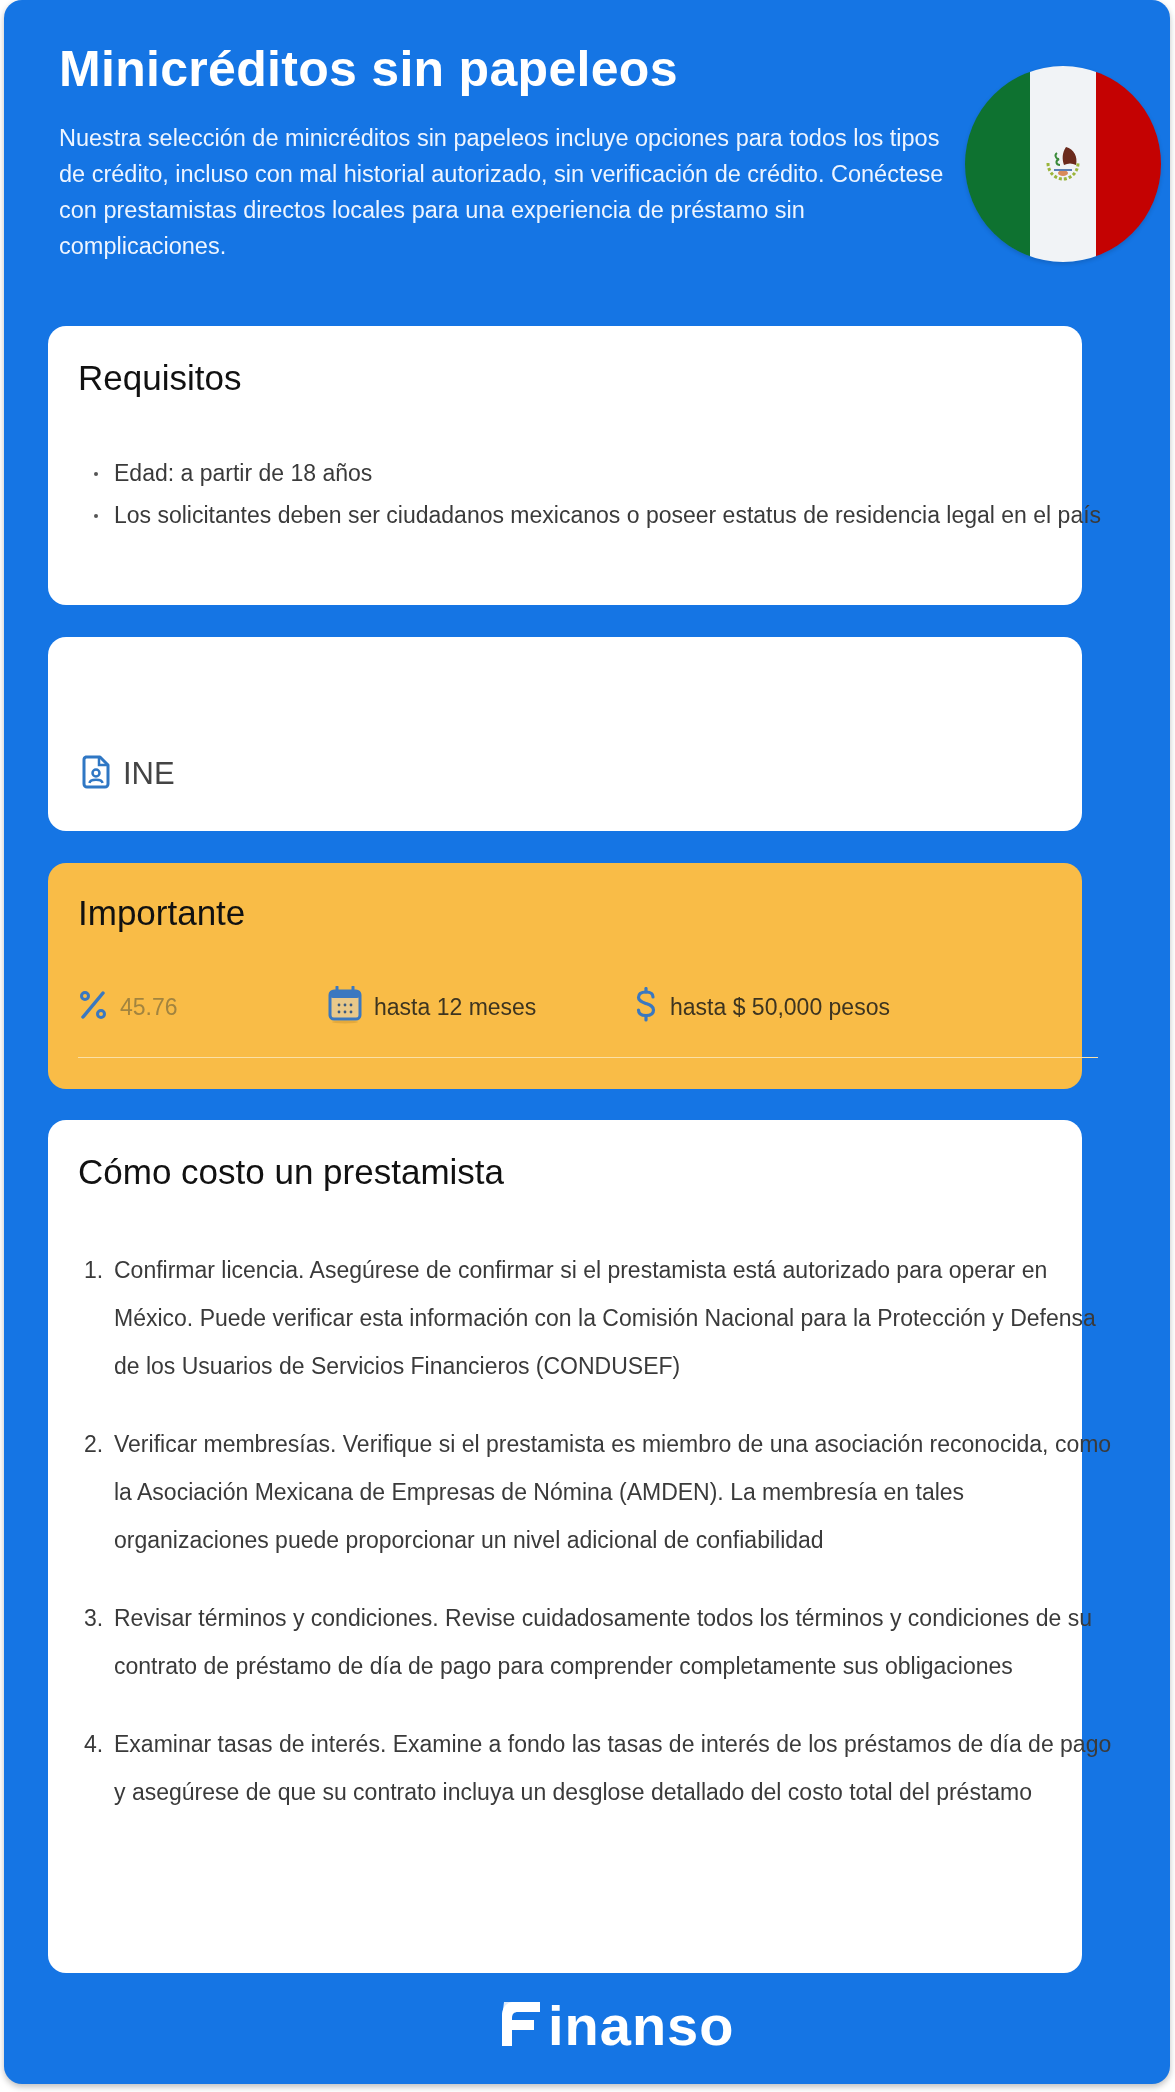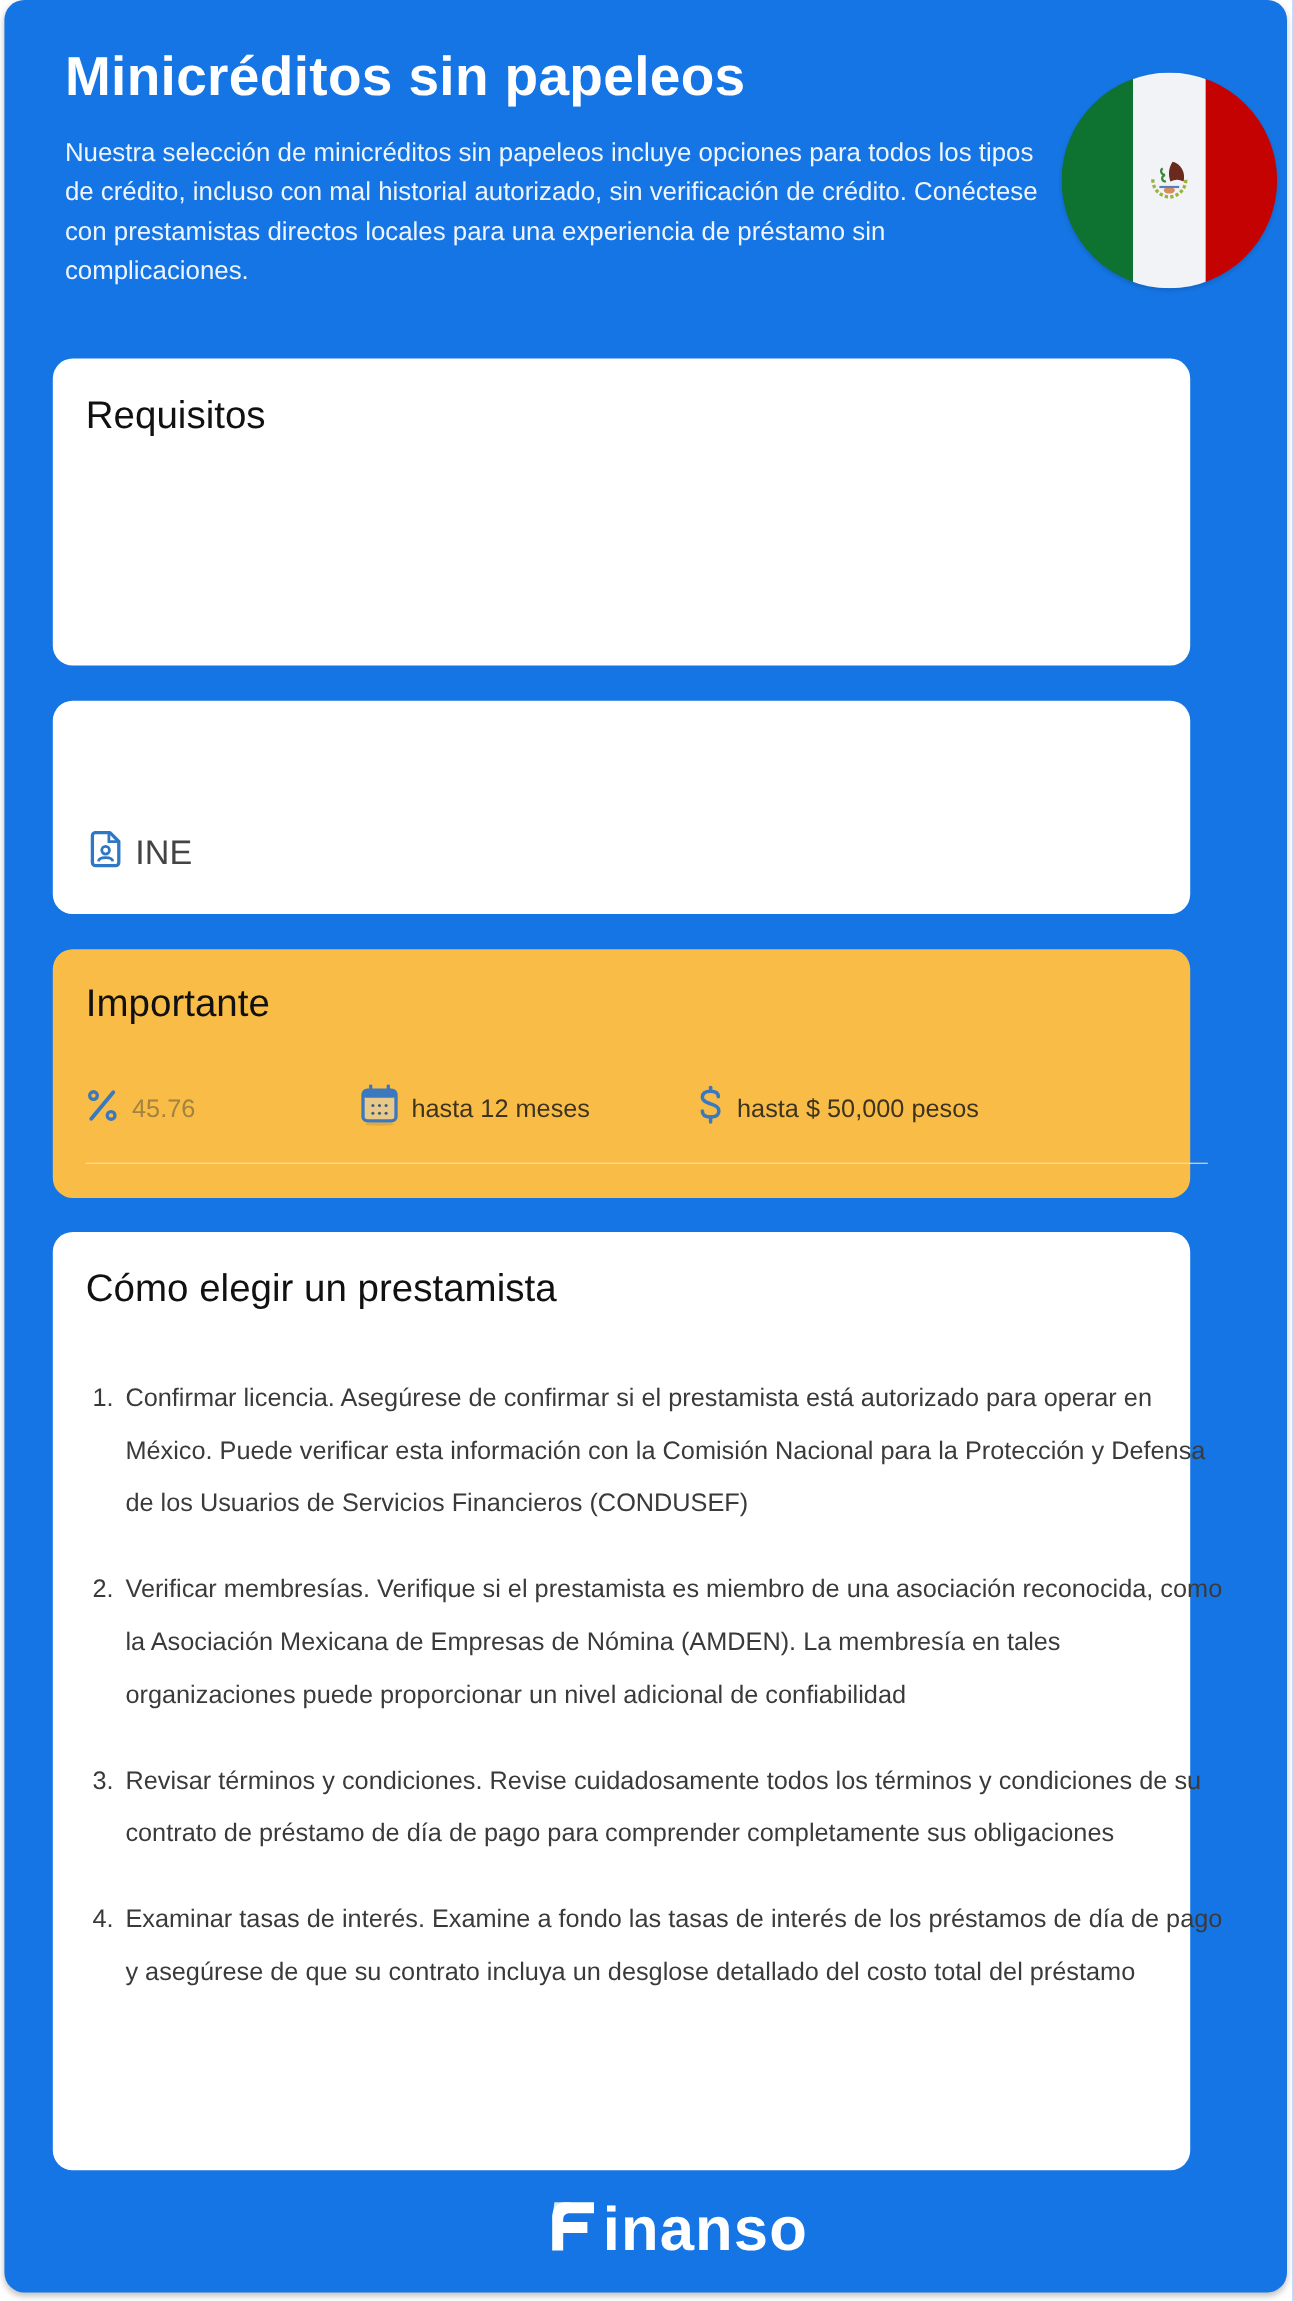--- a/index.html
+++ b/index.html
@@ -140,20 +140,24 @@
         <path d="M8 22 C8 32 16 38 23 38 C30 38 38 32 38 22" stroke="#9ab43a" stroke-width="3" fill="none" stroke-dasharray="3 2"></path>
         <ellipse cx="23" cy="32" rx="5" ry="3" fill="#d98b5a"></ellipse>
         <rect x="14" y="28" width="18" height="2" fill="#5b7fb5"></rect>
       </svg>
     </div>
     <div class="r"></div>
   </div>
 
   <section class="card req-card">
     <h2 class="card-title">Requisitos</h2>
+    <ul class="req-list">
+      <li>Edad: a partir de 18 años</li>
+      <li>Los solicitantes deben ser ciudadanos mexicanos o poseer estatus de residencia legal en el país</li>
+    </ul>
   </section>
 
   <section class="card doc-card">
     <div class="doc-item">
       <span>
         <svg width="30" height="34" viewBox="0 0 30 34">
           <path d="M5 2 H19 L27 10 V29 A3 3 0 0 1 24 32 H6 A3 3 0 0 1 3 29 V5 A3 3 0 0 1 5 2 Z" fill="none" stroke="#2f77c4" stroke-width="3" stroke-linejoin="round"></path>
           <path d="M18 3 V10 H26" fill="none" stroke="#2f77c4" stroke-width="2.5"></path>
           <circle cx="15" cy="18" r="3.5" fill="none" stroke="#2f77c4" stroke-width="2.5"></circle>
           <path d="M8.5 28 C9 23.5 21 23.5 21.5 28" fill="none" stroke="#2f77c4" stroke-width="2.5"></path>
@@ -202,21 +206,21 @@
             <line x1="12" y1="28.5" x2="12" y2="33" stroke="#3a78c0" stroke-width="3.2" stroke-linecap="round"></line>
           </svg>
         </span>
         <span class="txt">hasta $ 50,000 pesos</span>
       </div>
     </div>
     <div class="imp-divider"></div>
   </section>
 
   <section class="card how-card">
-    <h2 class="card-title">Cómo elegir un prestamista</h2>
+    <h2 class="card-title">Cómo costo un prestamista</h2>
     <ol class="how-list">
       <li>Confirmar licencia. Asegúrese de confirmar si el prestamista está autorizado para operar en México. Puede verificar esta información con la Comisión Nacional para la Protección y Defensa de los Usuarios de Servicios Financieros (CONDUSEF)</li>
       <li>Verificar membresías. Verifique si el prestamista es miembro de una asociación reconocida, como la Asociación Mexicana de Empresas de Nómina (AMDEN). La membresía en tales organizaciones puede proporcionar un nivel adicional de confiabilidad</li>
       <li>Revisar términos y condiciones. Revise cuidadosamente todos los términos y condiciones de su contrato de préstamo de día de pago para comprender completamente sus obligaciones</li>
       <li>Examinar tasas de interés. Examine a fondo las tasas de interés de los préstamos de día de pago y asegúrese de que su contrato incluya un desglose detallado del costo total del préstamo</li>
     </ol>
   </section>
 
   <div class="logo">
     <span>

